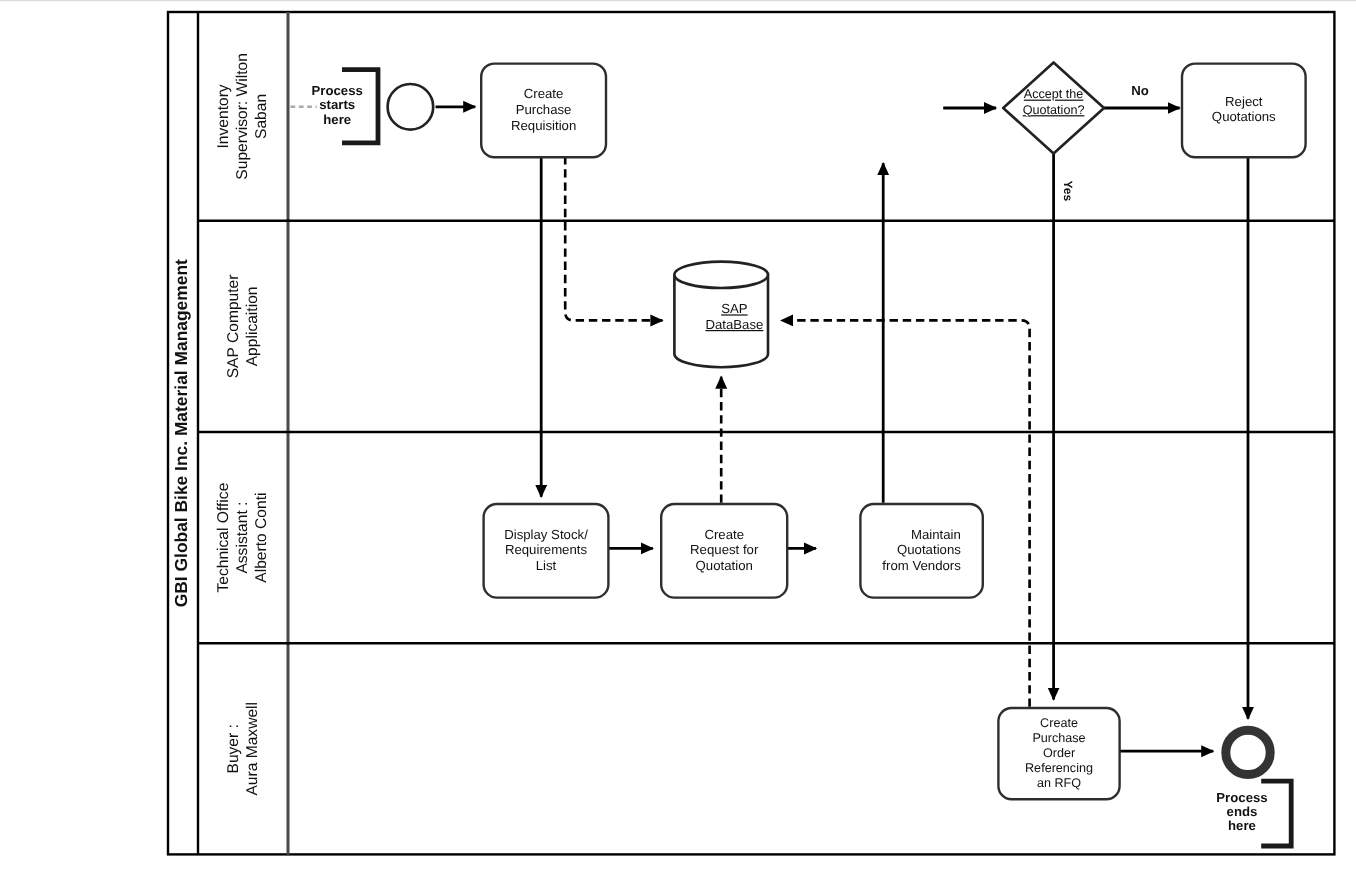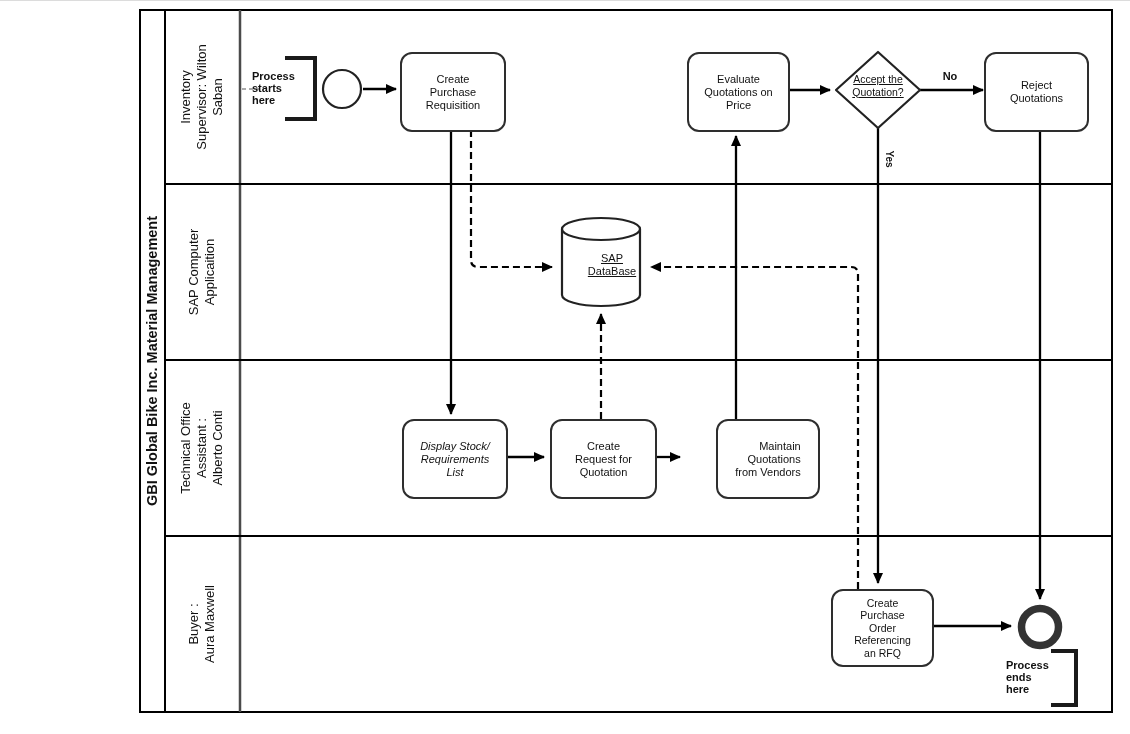--- a/index.html
+++ b/index.html
@@ -9,21 +9,21 @@
   .task{position:absolute;border:2.5px solid #2e2e2e;border-radius:12px;background:#fff;
         display:flex;align-items:center;justify-content:center;
         font-size:11px;line-height:13px;text-align:center;white-space:pre-line;}
   .rot-ccw{transform:rotate(-90deg);}
   .rot-cw{transform:rotate(90deg);}
   .lane-label{position:absolute;display:flex;align-items:center;justify-content:center;
               font-size:13px;line-height:16px;text-align:center;white-space:pre-line;}
   .pool-title{position:absolute;display:flex;align-items:center;justify-content:center;
               font-size:14.5px;font-weight:bold;white-space:pre;}
   .anno{position:absolute;font-weight:bold;font-size:11px;line-height:12px;
-        white-space:pre-line;}
+        text-align:center;white-space:pre-line;}
   .cond{position:absolute;font-weight:bold;font-size:11px;text-align:center;}
   .shape-label{position:absolute;font-size:11px;line-height:13px;text-align:center;white-space:pre-line;text-decoration:underline;}
   .topline{position:absolute;left:0;top:0;width:100%;height:1px;background:#dcdcdc;}
 </style>
 </head>
 <body>
 
 <div id="screen">
   <div class="topline"></div>
 
@@ -87,26 +87,23 @@
   <div class="anno" style="left:252px;top:70px;width:58px;">Process
 starts
 here</div>
   <div class="anno" style="left:1006px;top:659px;width:58px;">Process
 ends
 here</div>
 
   <div class="task" style="left:400px;top:52px;width:102px;height:76px;">Create
 Purchase
 Requisition</div>
-  <div class="task" style="left:687px;top:52px;width:99px;height:76px;">Evaluate
-Quotations on
-Price</div>
   <div class="task" style="left:984px;top:52px;width:101px;height:76px;">Reject
 Quotations</div>
-  <div class="task" style="left:402px;top:419px;width:102px;height:76px;font-style:italic;">Display Stock/
+  <div class="task" style="left:402px;top:419px;width:102px;height:76px;">Display Stock/
 Requirements
 List</div>
   <div class="task" style="left:550px;top:419px;width:103px;height:76px;">Create
 Request for
 Quotation</div>
   <div class="task" style="left:716px;top:419px;width:100px;height:76px;text-align:right;">Maintain
 Quotations
 from Vendors</div>
   <div class="task" style="left:831px;top:589px;width:99px;height:74px;font-size:10.5px;line-height:12.5px;">Create
 Purchase

